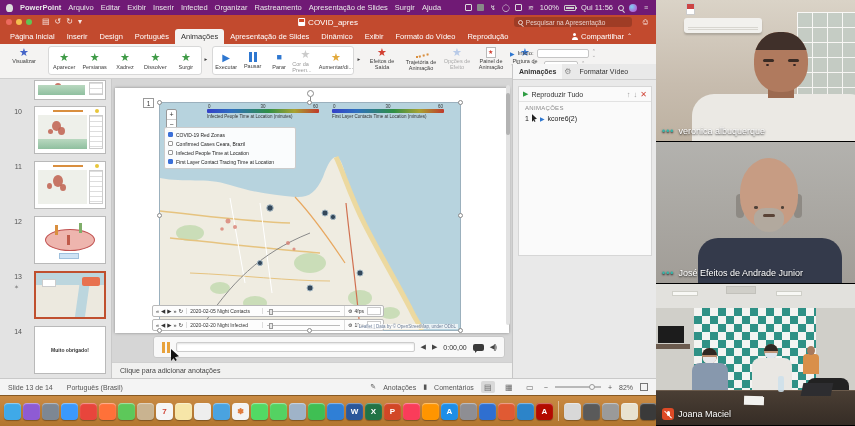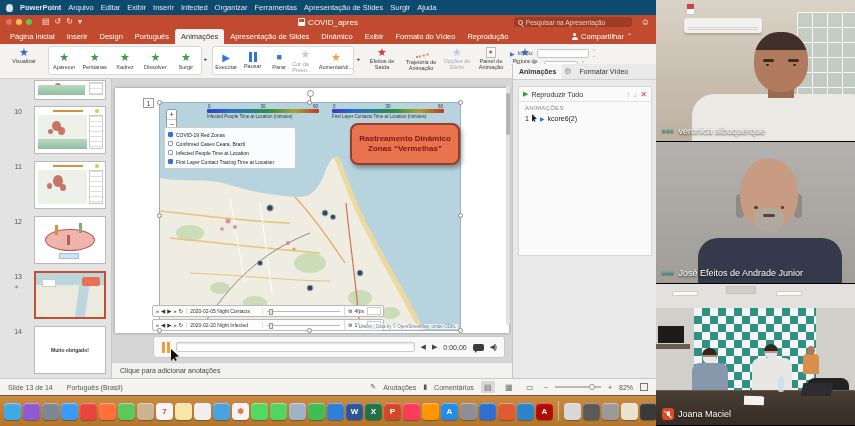--- a/index.html
+++ b/index.html
@@ -1,21 +1,21 @@
 <!DOCTYPE html>
 <html><head>
 <meta charset="utf-8">
 <style>
   * { margin:0; padding:0; box-sizing:border-box; }
   body { font-family:"Liberation Sans", sans-serif; background:#000; }
   .screen { position:relative; width:855px; height:426px; background:#000; overflow:hidden; }
   .mac { position:absolute; left:0; top:0; width:656px; height:426px; background:#d6d6d6; }
 
   
-  .menubar { position:absolute; left:0; top:0; width:656px; height:15px; background:#0c4a6e; display:flex; align-items:center; padding:0 6px; gap:7px; color:#e8e8e8; font-size:7.5px; }
+  .menubar { position:absolute; left:0; top:0; width:656px; height:15px; background:#701a75; display:flex; align-items:center; padding:0 6px; gap:7px; color:#e8e8e8; font-size:7.5px; }
   .apple { width:7px; height:8px; background:#ddd; border-radius:50% 50% 45% 45%; flex:none; }
   .mb-app { font-weight:bold; }
   .mb-right { margin-left:auto; display:flex; align-items:center; gap:5px; }
   .mb-ic { width:8px; height:8px; display:inline-flex; align-items:center; justify-content:center; font-size:7px; color:#ddd; }
   .mb-sq { width:7px; height:7px; border:1px solid #ddd; border-radius:1px; }
   .mb-dk { width:7px; height:7px; background:#888; border-radius:1px; }
   .batt { width:12px; height:6px; border:1px solid #ccc; border-radius:1px; position:relative; }
   .batt::after { content:""; position:absolute; inset:1px; background:#ccc; }
   .batt::before { content:""; position:absolute; right:-2px; top:1px; width:1px; height:2px; background:#ccc; }
   .spot { width:6px; height:6px; border:1px solid #ddd; border-radius:50%; position:relative; }
@@ -212,24 +212,38 @@
 
     <div class="menubar">
       <span class="apple"></span>
       <span class="mb-app">PowerPoint</span>
       <span>Arquivo</span>
       <span>Editar</span>
       <span>Exibir</span>
       <span>Inserir</span>
       <span>Infected</span>
       <span>Organizar</span>
-      <span>Ferramentas</span>
+      <span>Rastreamento</span>
       <span>Apresentação de Slides</span>
       <span>Surgir</span>
       <span>Ajuda</span>
+      <span class="mb-right">
+        <span class="mb-sq"></span>
+        <span class="mb-dk"></span>
+        <span class="mb-ic">↯</span>
+        <span class="mb-ic">◯</span>
+        <span class="mb-sq"></span>
+        <span class="mb-ic">≋</span>
+        <span>100%</span>
+        <span class="batt"></span>
+        <span>Qui 11:56</span>
+        <span class="spot"></span>
+        <span class="siri"></span>
+        <span class="mb-ic">≡</span>
+      </span>
     </div>
 
     <div class="titlebar">
       <span class="light" style="background:#ed6a5e"></span>
       <span class="light" style="background:#f5bf4f"></span>
       <span class="light" style="background:#61c554"></span>
       <span class="tb-ics">
         <span>▤</span>
         <span>↺</span>
         <span>↻</span>
@@ -498,24 +512,20 @@
           <div class="leg-row">
               <span class="chk"></span>
               <span>Infected People Time at Location</span>
             </div>
           <div class="leg-row">
               <span class="chk on"></span>
               <span>First Layer Contact Tracing Time at Location</span>
             </div>
         </div>
 
-        <div class="callout">
-          <span>Rastreamento Dinâmico</span>
-          <span>Zonas “Vermelhas”</span>
-        </div>
 
         <div class="tl-row" style="top:202px;">
           <span class="tl-btns">
               <span>«</span>
               <span>◀</span>
               <span>▶</span>
               <span>»</span>
               <span>↻</span>
             </span>
           <span class="tl-label">2020-02-05 Night Contacts</span>

